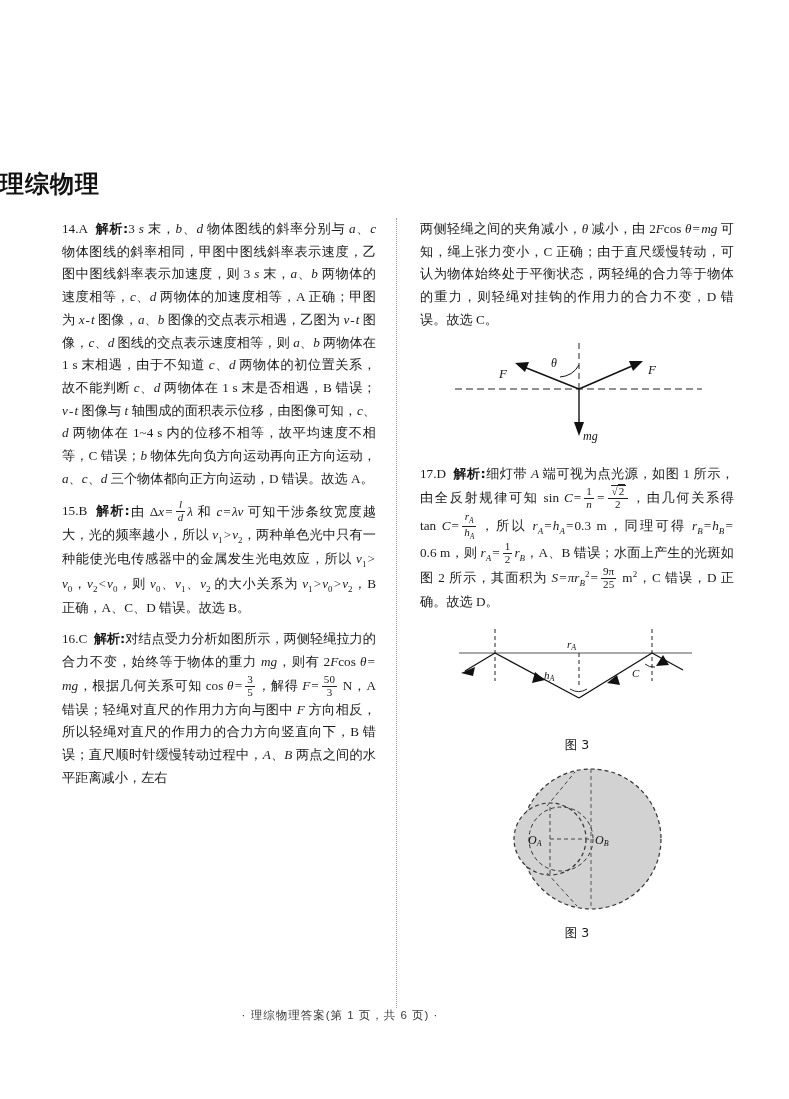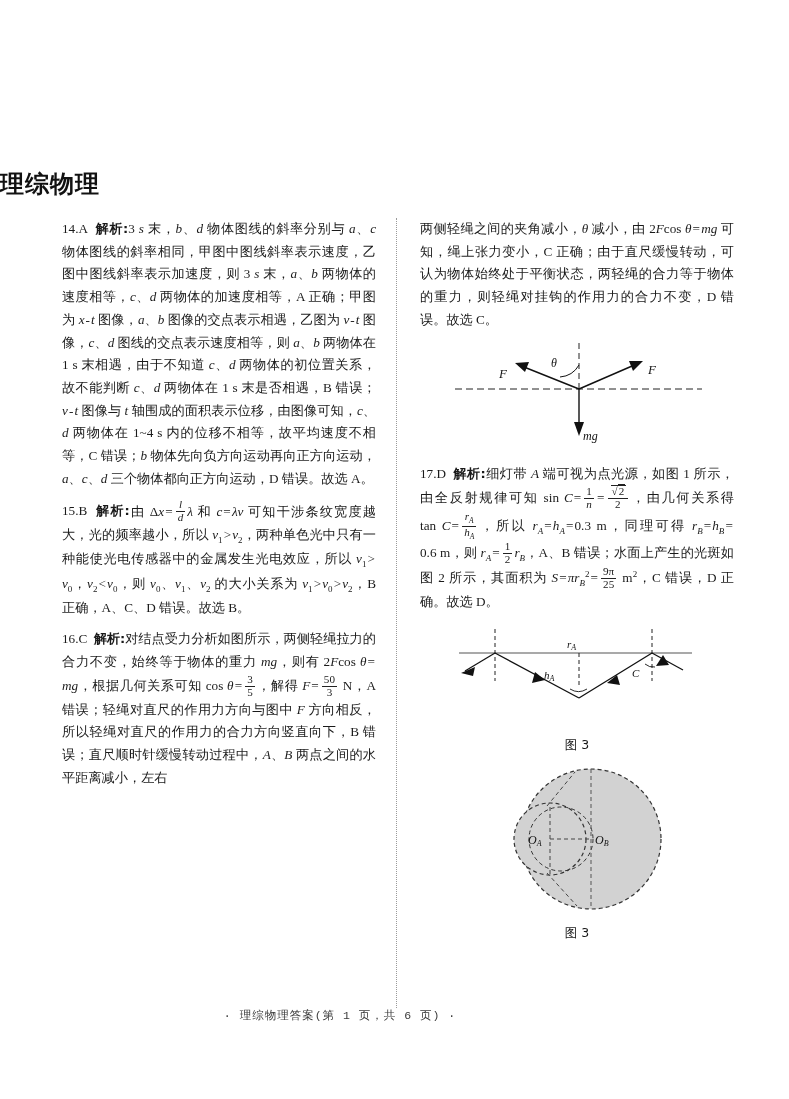--- a/index.html
+++ b/index.html
@@ -104,21 +104,21 @@
     margin-top: 2px;
     font-family: "DejaVu Sans", "Liberation Sans", sans-serif;
   }
   .footer {
     position: absolute;
     left: 0;
     top: 1008px;
     width: 680px;
     text-align: center;
     font-size: 11.5px;
-    font-family: Liberation Mono, monospace;
+    font-family: Liberation Sans, sans-serif;
     color: #3a3a3a;
     letter-spacing: 1px;
   }
 </style>
 </head>
 <body>
 
 <div class="page">
 
   <div class="doc-title">理综物理</div>

